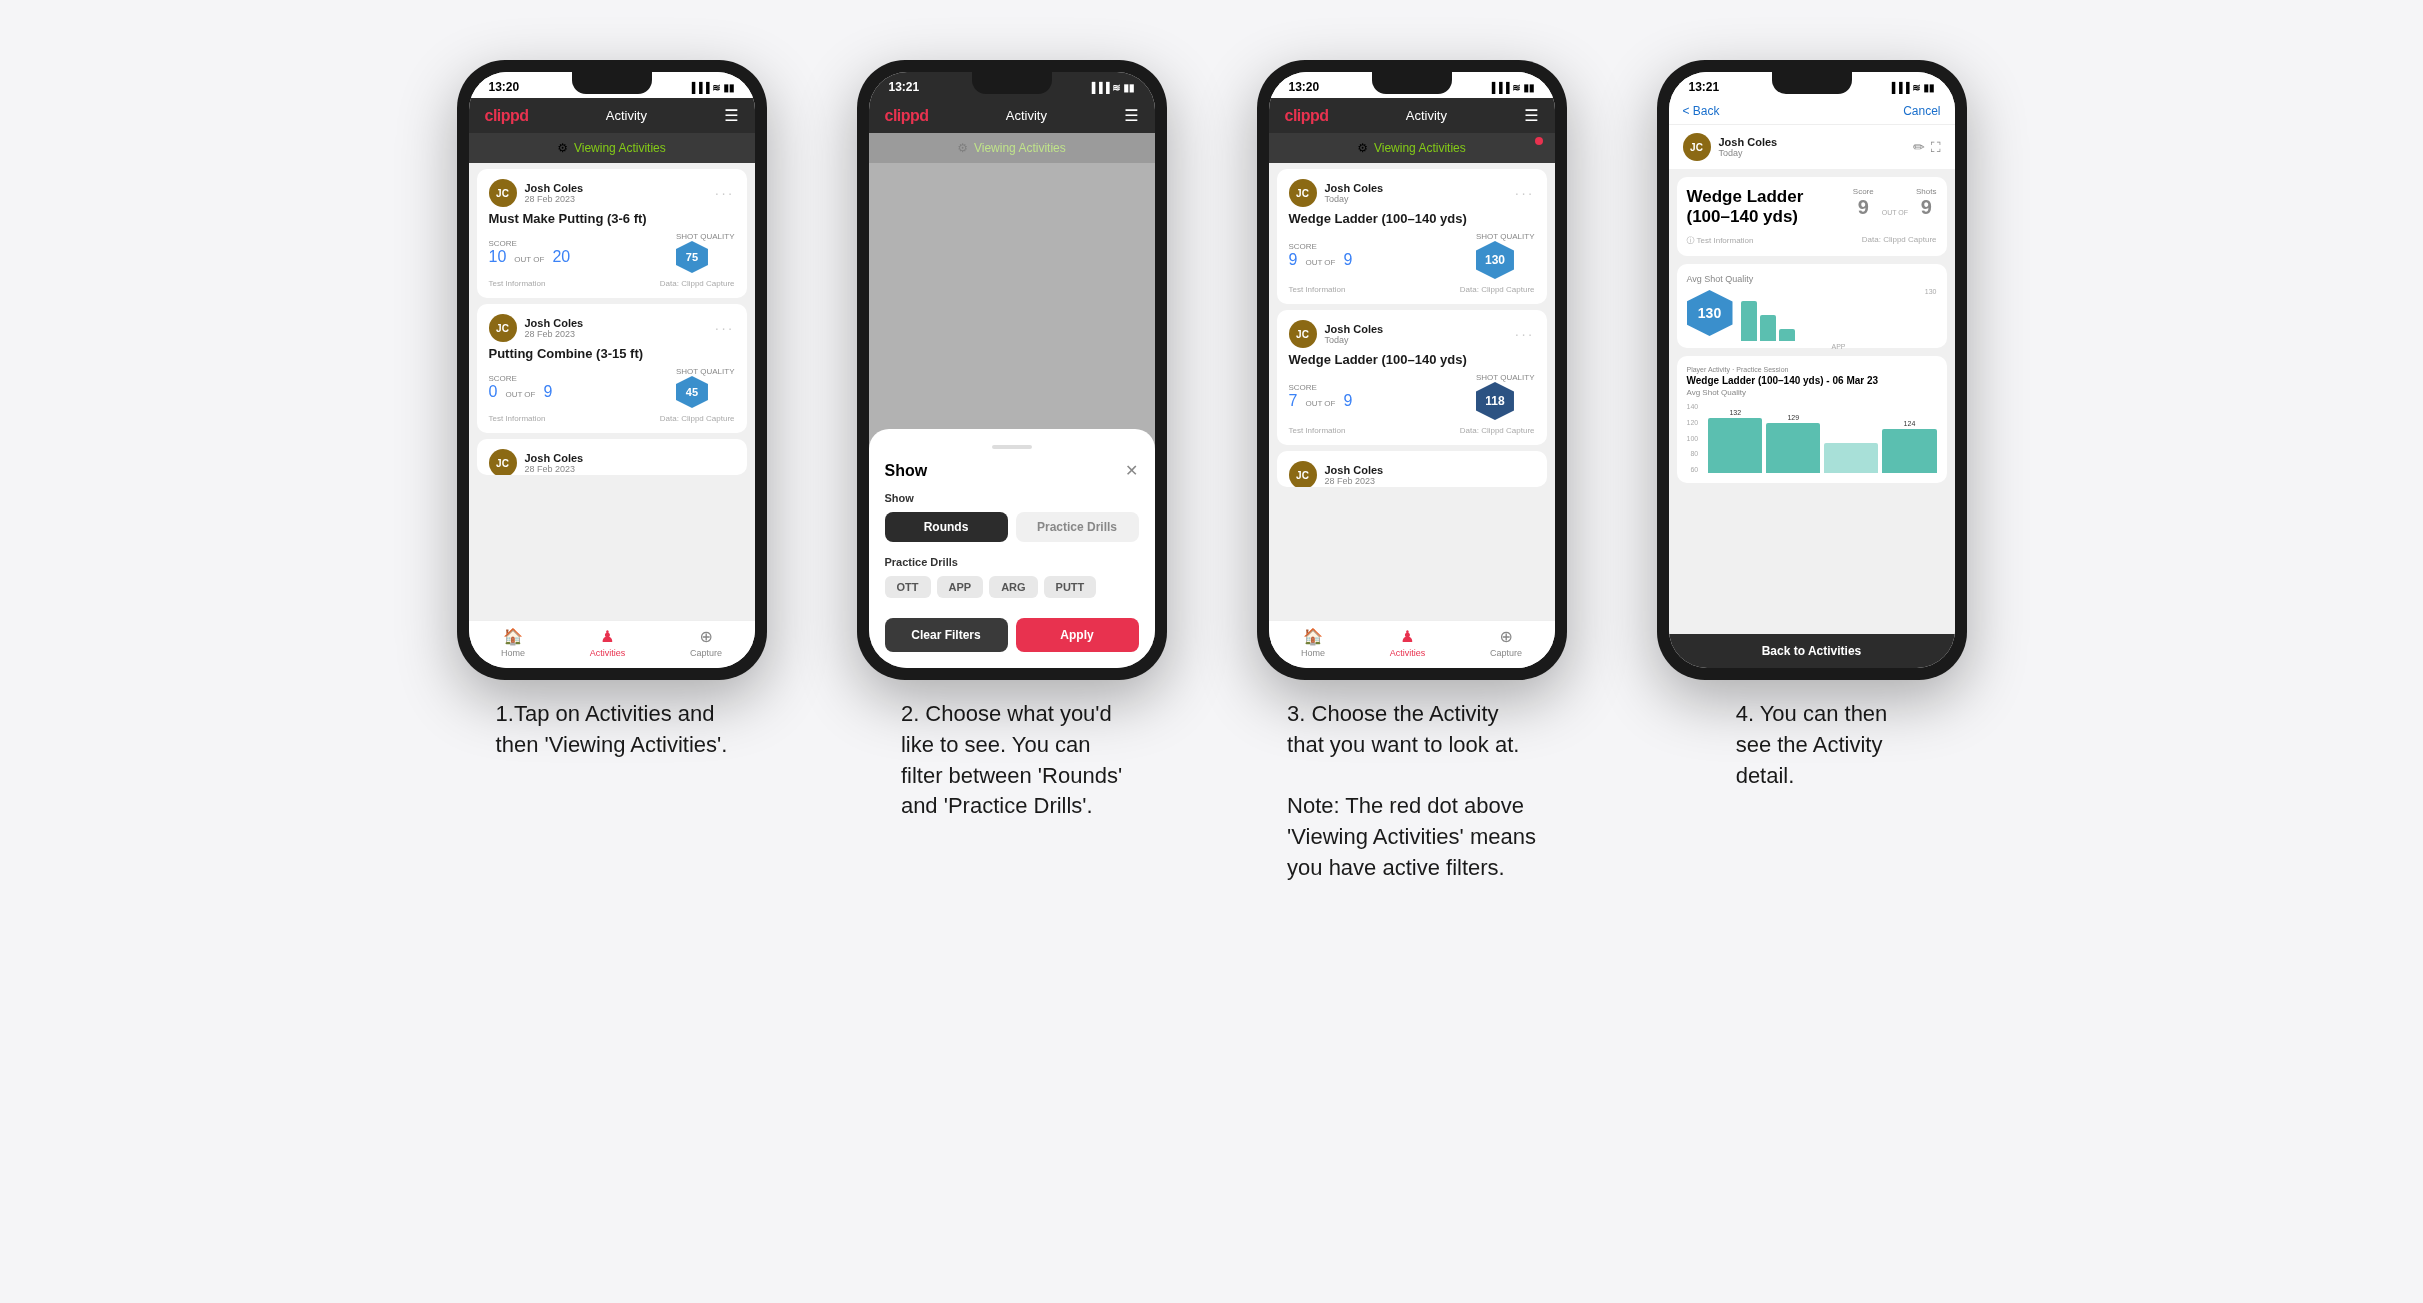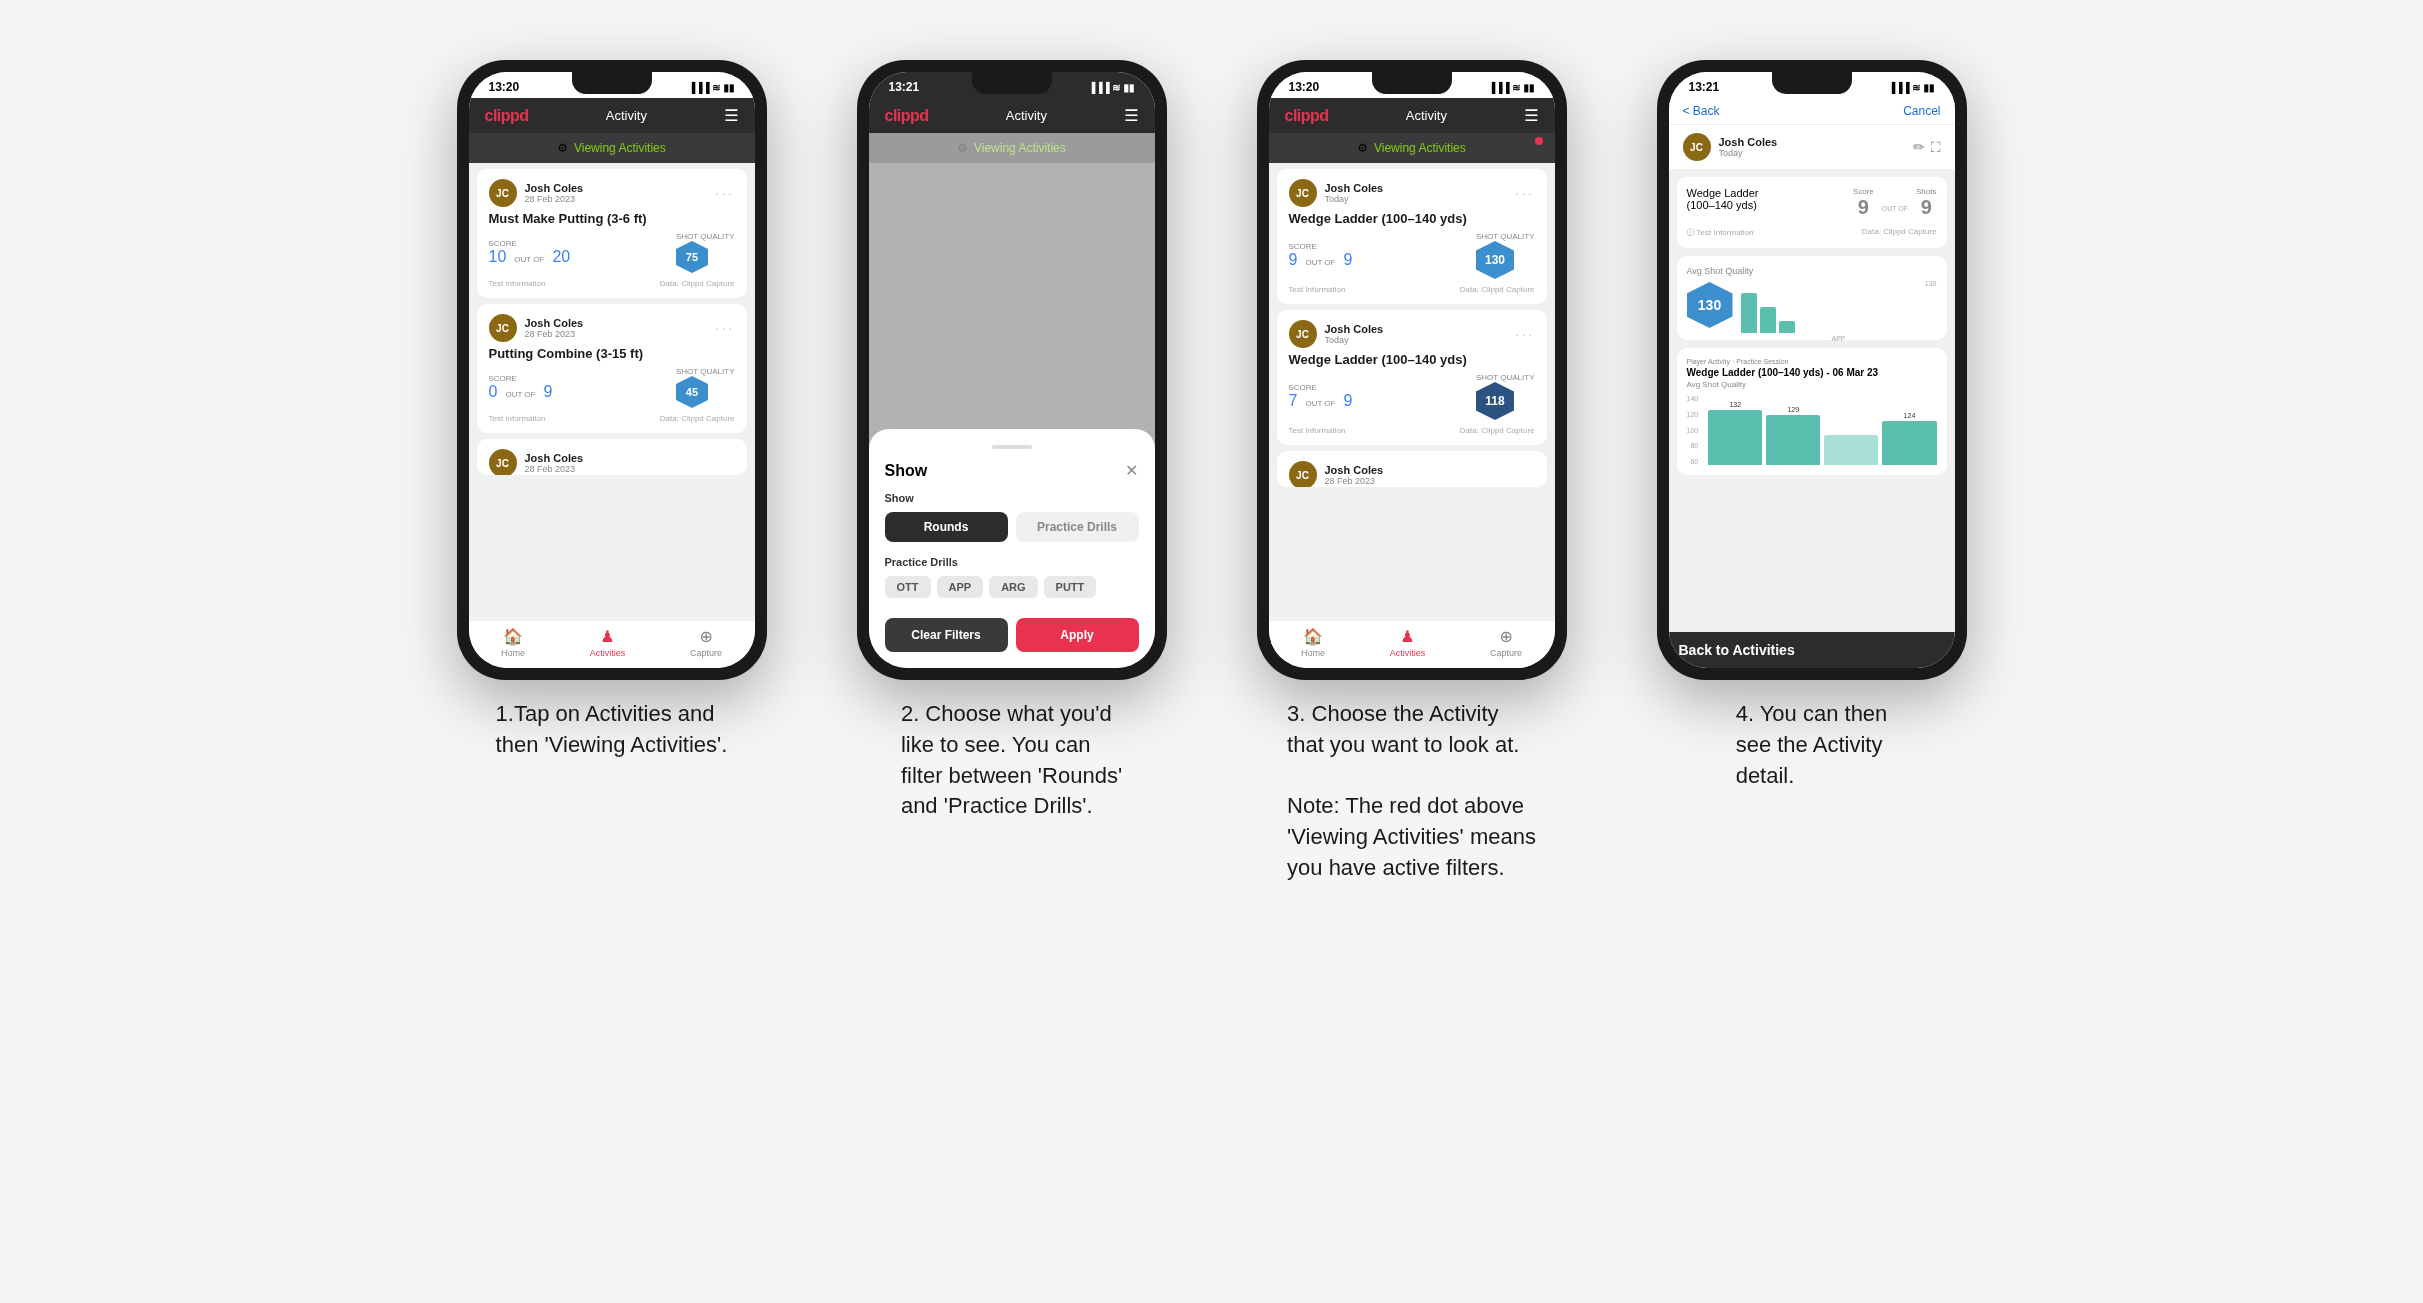--- a/index.html
+++ b/index.html
@@ -305,21 +305,21 @@
       background: #fff;
       border-radius: 10px;
       padding: 10px;
       margin-bottom: 8px;
     }
     .detail-title-row {
       display: flex;
       justify-content: space-between;
       margin-bottom: 8px;
     }
-    .detail-drill-title { font-size: 11px; font-weight: 400; }
+    .detail-drill-title { font-size: 17px; font-weight: 700; }
     .detail-score-cols { display: flex; gap: 8px; font-size: 8px; color: #888; }
     .detail-score-big { font-size: 20px; font-weight: 800; }
     .chart-area {
       background: #fff;
       border-radius: 10px;
       padding: 10px;
       margin-bottom: 8px;
     }
     .chart-label { font-size: 9px; color: #888; margin-bottom: 4px; }
     .avg-sq-row { display: flex; align-items: center; gap: 8px; }
@@ -370,22 +370,23 @@
     .bar-val { font-size: 7px; color: #333; }
     .bar-fill {
       width: 100%;
       background: #5bbfb0;
       border-radius: 2px 2px 0 0;
     }
     .bar-fill-faded { background: #a8e0d8; }
     .back-activities-btn {
       background: #2c2c2c;
       color: #fff;
+      text-align: center;
       padding: 10px;
-      font-size: 14px;
+      font-size: 12px;
       font-weight: 600;
       border-radius: 0 0 38px 38px;
     }
     .test-info-row {
       display: flex; justify-content: space-between;
       font-size: 8px; color: #aaa; margin-top: 4px;
     }
     .notch-area {
       position: absolute;
       top: 12px;

